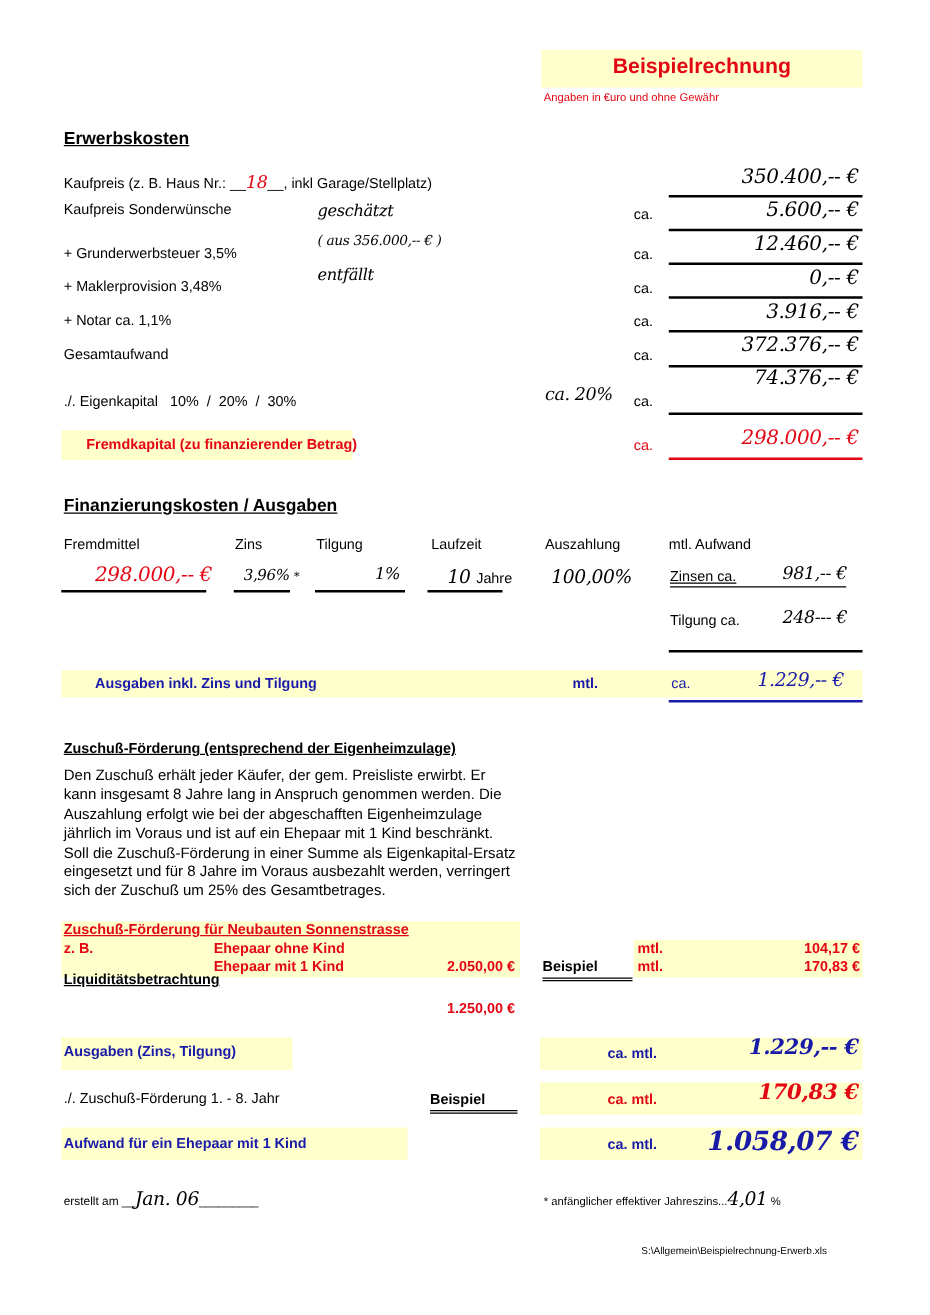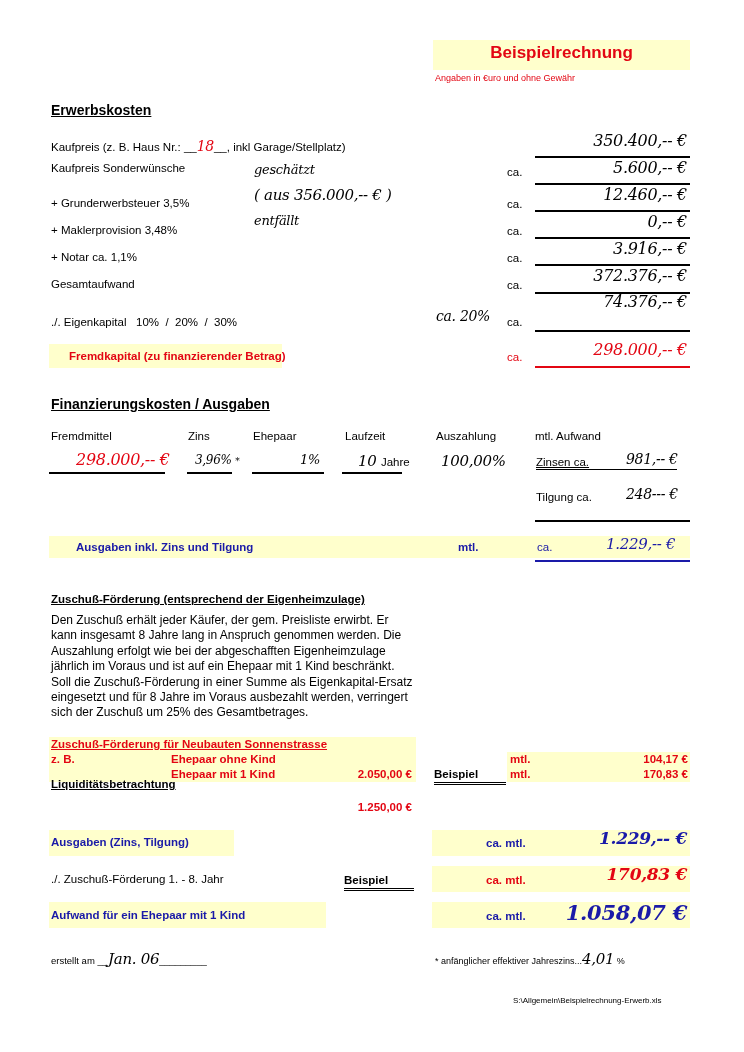--- a/index.html
+++ b/index.html
@@ -35,21 +35,21 @@
 <div class="abs hand amount" style="left:535px; top:131px; width:152px;">350.400,-- €</div>
 <div class="uline" style="left:535px; top:156px; width:155px;"></div>
 
 <div class="abs lbl" style="left:51px; top:162px;">Kaufpreis Sonderwünsche</div>
 <div class="abs hand" style="left:254px; top:162px; font-size:13px;">geschätzt</div>
 <div class="abs ca" style="left:507px; top:166px;">ca.</div>
 <div class="abs hand amount" style="left:535px; top:158px; width:152px;">5.600,-- €</div>
 <div class="uline" style="left:535px; top:183px; width:155px;"></div>
 
 <div class="abs lbl" style="left:51px; top:197px;">+ Grunderwerbsteuer 3,5%</div>
-<div class="abs hand" style="left:254px; top:186px; font-size:15px;">( aus 356.000,-- € )</div>
+<div class="abs hand" style="left:254px; top:186px; font-size:11px;">( aus 356.000,-- € )</div>
 <div class="abs ca" style="left:507px; top:198px;">ca.</div>
 <div class="abs hand amount" style="left:535px; top:185px; width:152px;">12.460,-- €</div>
 <div class="uline" style="left:535px; top:210px; width:155px;"></div>
 
 <div class="abs lbl" style="left:51px; top:224px;">+ Maklerprovision 3,48%</div>
 <div class="abs hand" style="left:254px; top:213px; font-size:13px;">entfällt</div>
 <div class="abs ca" style="left:507px; top:225px;">ca.</div>
 <div class="abs hand amount" style="left:535px; top:212px; width:152px;">0,-- €</div>
 <div class="uline" style="left:535px; top:237px; width:155px;"></div>
 
@@ -72,21 +72,21 @@
 <div class="abs yellow" style="left:49px; top:344px; width:233px; height:24px;"></div>
 <div class="abs red bold" style="left:69px; top:350px; font-size:11.5px;">Fremdkapital (zu finanzierender Betrag)</div>
 <div class="abs ca red" style="left:507px; top:351px;">ca.</div>
 <div class="abs hand amount red" style="left:535px; top:340px; width:152px;">298.000,-- €</div>
 <div class="uline red" style="left:535px; top:366px; width:155px;"></div>
 
 <div class="abs sec-title" style="left:51px; top:396px;">Finanzierungskosten / Ausgaben</div>
 
 <div class="abs lbl" style="left:51px; top:430px;">Fremdmittel</div>
 <div class="abs lbl" style="left:188px; top:430px;">Zins</div>
-<div class="abs lbl" style="left:253px; top:430px;">Ehepaar</div>
+<div class="abs lbl" style="left:253px; top:430px;">Tilgung</div>
 <div class="abs lbl" style="left:345px; top:430px;">Laufzeit</div>
 <div class="abs lbl" style="left:436px; top:430px;">Auszahlung</div>
 <div class="abs lbl" style="left:535px; top:430px;">mtl. Aufwand</div>
 
 <div class="abs hand red" style="left:76px; top:450px; font-size:16px;">298.000,-- €</div>
 <div class="uline" style="left:49px; top:472px; width:116px;"></div>
 
 <div class="abs hand" style="left:195px; top:453px; font-size:12px;"><span>3,96%</span> <span style="font-style:normal; font-size:9px;">*</span></div>
 <div class="uline" style="left:187px; top:472px; width:45px;"></div>
 

